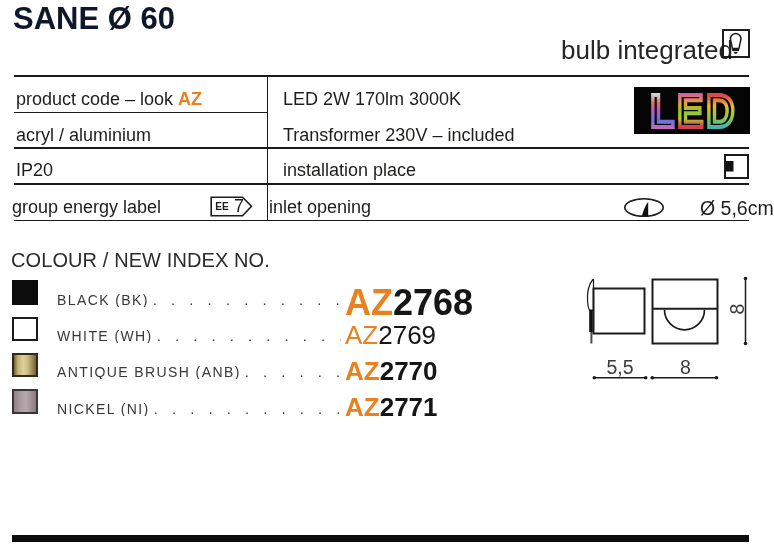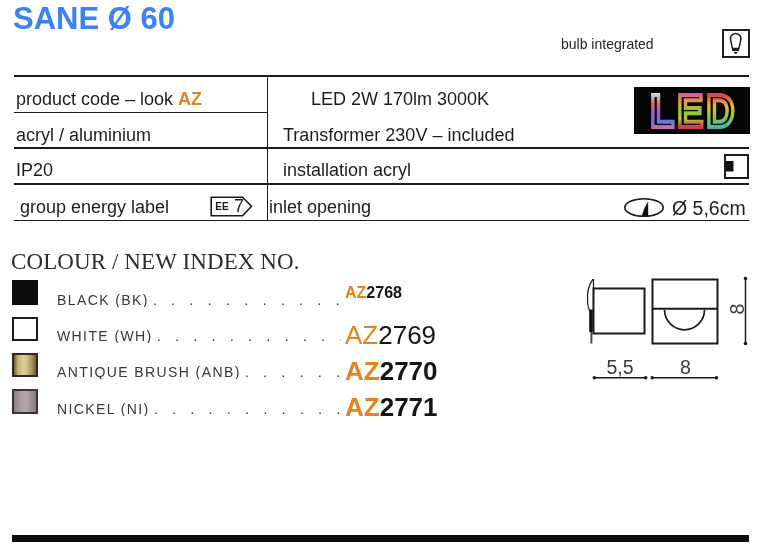--- a/index.html
+++ b/index.html
@@ -5,23 +5,23 @@
   html,body{margin:0;padding:0;}
   body{width:774px;height:547px;background:#ffffff;position:relative;overflow:hidden;
        font-family:"Liberation Sans",sans-serif;}
   .abs{position:absolute;line-height:1;white-space:nowrap;}
   .ln{position:absolute;background:#1b1b1b;}
   .celltext{font-size:18px;color:#1d1d1b;}
 </style>
 </head>
 <body>
 
-<div class="abs" style="left:13px;top:3px;font-size:31px;font-weight:bold;color:#3b82f6;">SANE Ø 60</div>
+<div class="abs" style="left:13px;top:3px;font-size:31px;font-weight:bold;color:#0f172a;">SANE Ø 60</div>
 
-<div class="abs" style="left:561px;top:36.5px;font-size:14px;color:#262626;text-align:center;">bulb integrated</div>
+<div class="abs" style="left:561px;top:36.5px;font-size:26px;color:#262626;text-align:center;">bulb integrated</div>
 
 <svg class="abs" style="left:722px;top:28.5px;" width="28" height="29" viewBox="0 0 28 29">
   <rect x="1" y="1" width="26" height="27" fill="none" stroke="#161616" stroke-width="1.9"></rect>
   <path d="M8.75 11.6 A5.3 5.3 0 1 1 18.65 11.6 L16.9 19.6 L10.5 19.6 Z" fill="#ffffff" stroke="#1b1b1b" stroke-width="1.5"></path>
   <rect x="10.1" y="20.1" width="7" height="2" fill="#111111"></rect>
   <polygon points="11.5,22.9 15.9,22.9 14.5,24.7 12.9,24.7" fill="#111111"></polygon>
 </svg>
 
 <div class="ln" style="left:14px;top:75px;width:735px;height:1.8px;"></div>
 
@@ -34,33 +34,33 @@
 <div class="ln" style="left:14px;top:219.5px;width:735px;height:1.8px;"></div>
 
 <div class="ln" style="left:266.5px;top:75px;width:1.8px;height:146px;"></div>
 
 <div class="abs celltext" style="left:16px;top:89.6px;">product code – look <b style="color:#e8811f;">AZ</b></div>
 
 <div class="abs celltext" style="left:16px;top:125.6px;">acryl / aluminium</div>
 
 <div class="abs celltext" style="left:16px;top:161.2px;">IP20</div>
 
-<div class="abs celltext" style="left:20px;top:197.6px;">group energy label</div>
+<div class="abs celltext" style="left:12px;top:197.6px;">group energy label</div>
 
 <svg class="abs" style="left:209px;top:195px;" width="46" height="24" viewBox="0 0 46 24">
   <polygon points="2.2,2.2 33.5,2.2 42.5,11.2 33.5,20.7 2.2,20.7" fill="#ffffff" stroke="#1b1b1b" stroke-width="1.6"></polygon>
   <text x="6.3" y="15.2" font-size="10" font-weight="bold" fill="#1d1d1b" font-family="Liberation Sans,sans-serif">EE</text>
   <text x="25" y="16.8" font-size="18" fill="#1d1d1b" font-family="Liberation Sans,sans-serif">7</text>
 </svg>
 
-<div class="abs celltext" style="left:283px;top:89.6px;margin-left:28px;">LED 2W 170lm 3000K</div>
+<div class="abs celltext" style="left:283px;top:89.6px;">LED 2W 170lm 3000K</div>
 
 <div class="abs celltext" style="left:283px;top:125.6px;">Transformer 230V – included</div>
 
-<div class="abs celltext" style="left:283px;top:161.2px;">installation acryl</div>
+<div class="abs celltext" style="left:283px;top:161.2px;">installation place</div>
 
 <div class="abs celltext" style="left:269px;top:197.6px;">inlet opening</div>
 
 <svg class="abs" style="left:634px;top:87px;" width="116" height="47" viewBox="0 0 116 47">
   <defs>
     <linearGradient id="gl" x1="0" y1="0" x2="0" y2="1">
       <stop offset="0" stop-color="#6cc8ee"></stop>
         <stop offset="0.15" stop-color="#bfe8f6"></stop>
       <stop offset="0.35" stop-color="#e0705c"></stop>
         <stop offset="0.5" stop-color="#b05ccc"></stop>
@@ -97,35 +97,35 @@
 <svg class="abs" style="left:724px;top:154px;" width="25" height="25" viewBox="0 0 25 25">
   <rect x="1" y="1" width="23" height="23" fill="#ffffff" stroke="#1b1b1b" stroke-width="2"></rect>
   <rect x="2" y="7" width="7.5" height="10.5" fill="#111111"></rect>
 </svg>
 
 <svg class="abs" style="left:623px;top:197px;" width="44" height="22" viewBox="0 0 44 22">
   <ellipse cx="21" cy="10.5" rx="19.2" ry="8.8" fill="none" stroke="#1b1b1b" stroke-width="1.6"></ellipse>
   <path d="M25.2 4.8 L25.2 19.1 L18.9 19.1 C20.2 13.7 22.4 8.6 25.2 4.8 Z" fill="#111111"></path>
 </svg>
 
-<div class="abs" style="left:672px;top:198.6px;font-size:19.5px;color:#1d1d1b;">Ø 5,6cm</div>
+<div class="abs" style="left:700px;top:198.6px;font-size:19.5px;color:#1d1d1b;">Ø 5,6cm</div>
 
-<div class="abs" style="left:11px;top:250.1px;font-size:23px;color:#2c2c2c;letter-spacing:0.1px;font-family:Liberation Serif, serif;">COLOUR / NEW INDEX NO.</div>
+<div class="abs" style="left:11px;top:250.1px;font-size:20px;color:#2c2c2c;letter-spacing:0.1px;">COLOUR / NEW INDEX NO.</div>
 
 <div class="abs" style="left:12px;top:280px;width:26px;height:24.5px;background:#0c0c0c;"></div>
 
 <div class="abs" style="left:12px;top:316.5px;width:22px;height:20.5px;background:#ffffff;border:2px solid #1b1b1b;"></div>
 
 <div class="abs" style="left:12px;top:352.5px;width:22px;height:20.5px;border:2px solid #32291b;background:linear-gradient(90deg,#6d5f3d 0%,#c3b375 18%,#ddd09a 42%,#cfc083 60%,#a08f58 82%,#6d5f3d 100%);"></div>
 
 <div class="abs" style="left:12px;top:389px;width:22px;height:20.5px;border:2px solid #3a3436;background:linear-gradient(90deg,#8f8287 0%,#aea1a6 35%,#b5a8ad 55%,#9c8f94 80%,#8a7d82 100%);"></div>
 
 <div class="abs" style="left:57px;top:291.7px;width:284px;overflow:hidden;font-size:14px;letter-spacing:1.4px;color:#38383a;">BLACK (BK)<span style="font-size:15px;letter-spacing:14.1px;margin-left:4px;">............</span></div>
 
-<div class="abs" style="left:345px;top:285px;font-size:16px;font-weight:bold;color:#161616;"><span style="color:#e8811f;">AZ</span>2768</div>
+<div class="abs" style="left:345px;top:285px;font-size:36px;font-weight:bold;color:#161616;"><span style="color:#e8811f;">AZ</span>2768</div>
 
 <div class="abs" style="left:57px;top:328.2px;width:284px;overflow:hidden;font-size:14px;letter-spacing:1.4px;color:#38383a;">WHITE (WH)<span style="font-size:15px;letter-spacing:14.1px;margin-left:4px;">............</span></div>
 
 <div class="abs" style="left:345px;top:321.5px;font-size:26px;font-weight:normal;color:#161616;"><span style="color:#e8811f;">AZ</span>2769</div>
 
 <div class="abs" style="left:57px;top:364.2px;width:284px;overflow:hidden;font-size:14px;letter-spacing:1.4px;color:#38383a;">ANTIQUE BRUSH (ANB)<span style="font-size:15px;letter-spacing:14.1px;margin-left:4px;">............</span></div>
 
 <div class="abs" style="left:345px;top:357.5px;font-size:26px;font-weight:bold;color:#161616;text-align:center;"><span style="color:#e8811f;">AZ</span>2770</div>
 
 <div class="abs" style="left:57px;top:400.7px;width:284px;overflow:hidden;font-size:14px;letter-spacing:1.4px;color:#38383a;">NICKEL (NI)<span style="font-size:15px;letter-spacing:14.1px;margin-left:4px;">............</span></div>

